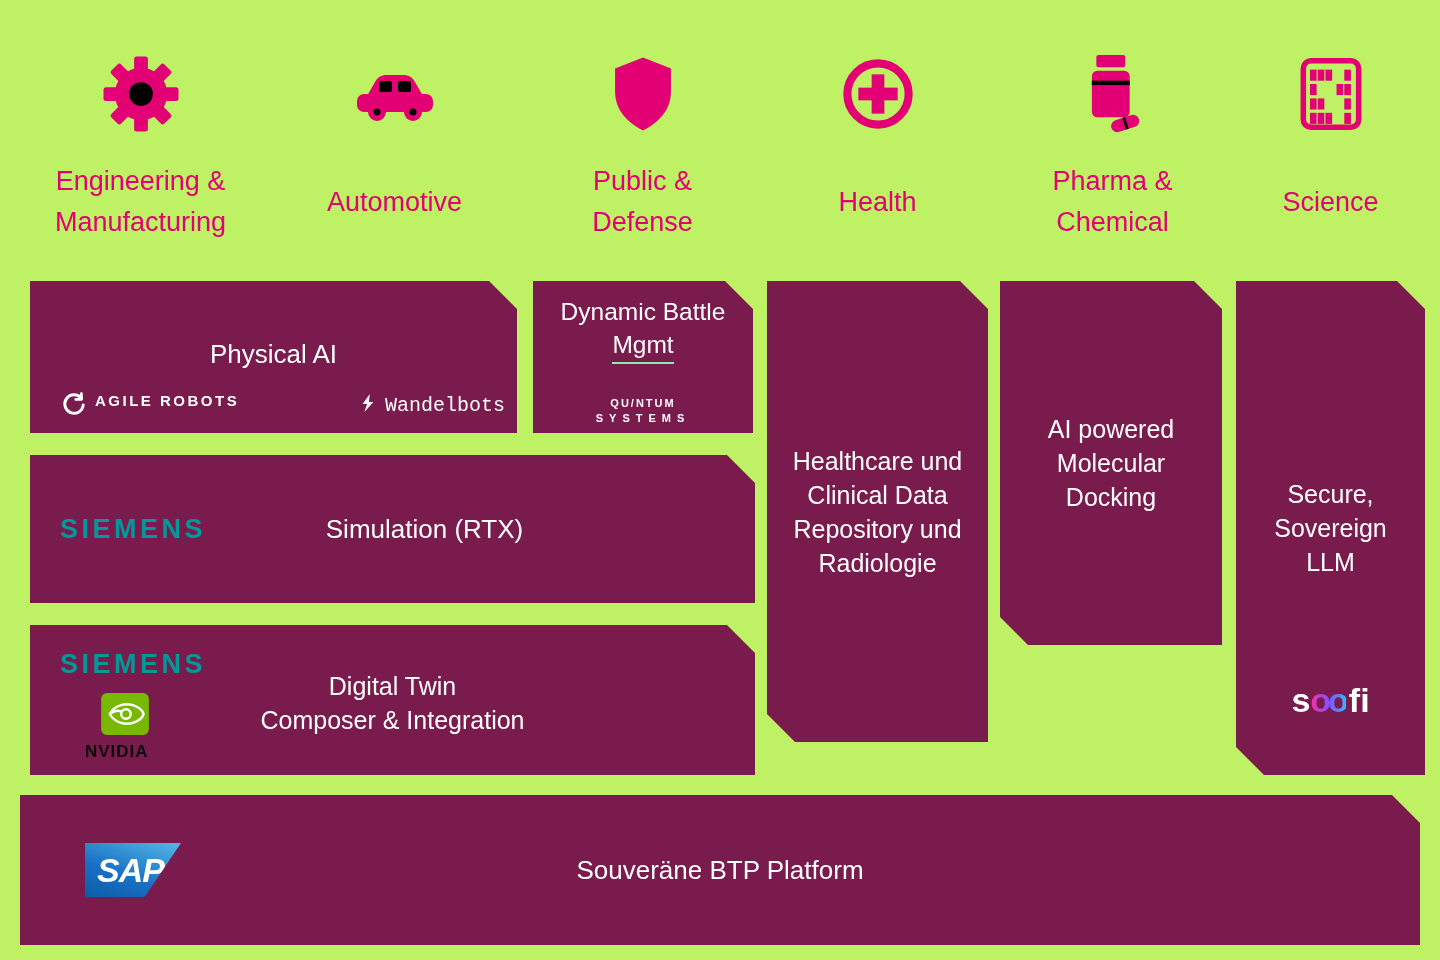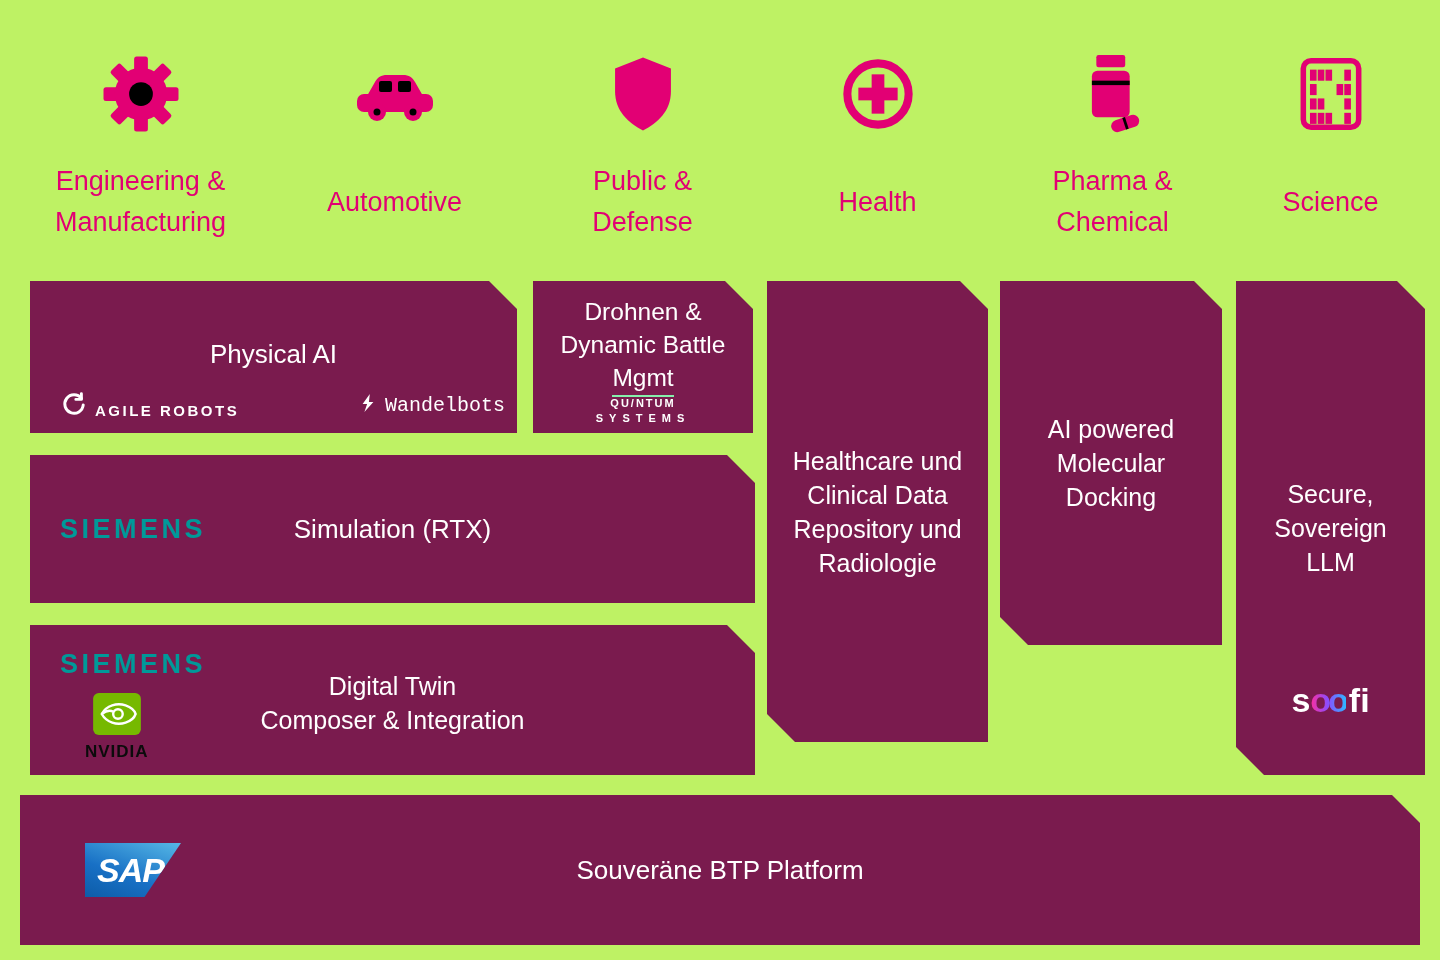--- a/index.html
+++ b/index.html
@@ -16,39 +16,39 @@
     color:#E20074; font-size:27px; font-weight:500; line-height:41px; text-align:center;
   }
 
   
   .block { position:absolute; background:#7A1B4E; color:#fff; }
   .cut-tr { clip-path: polygon(0 0, calc(100% - 28px) 0, 100% 28px, 100% 100%, 0 100%); }
   .cut-tr-bl { clip-path: polygon(0 0, calc(100% - 28px) 0, 100% 28px, 100% 100%, 28px 100%, 0 calc(100% - 28px)); }
 
   .pa-title { position:absolute; top:58px; left:0; width:100%; text-align:center; font-size:26px; }
   .pa-logos { position:absolute; left:32px; right:12px; bottom:14px; display:flex; justify-content:space-between; align-items:center; }
-  .agile { display:flex; align-items:flex-end; gap:9px; font-size:15px; font-weight:700; letter-spacing:2.5px; }
+  .agile { display:flex; align-items:flex-start; gap:9px; font-size:15px; font-weight:700; letter-spacing:2.5px; }
   .wandel { display:flex; align-items:center; gap:8px; font-size:20px; font-weight:500;font-family:Liberation Mono, monospace; }
 
   .drones-text { padding-top:14px; text-align:center; font-size:24.5px; line-height:33px; }
   .mgmt-underline { display:inline-block; border-bottom:2px solid #86efac; padding-bottom:1px; }
   .quantum { position:absolute; bottom:7px; left:0; width:100%; text-align:center; line-height:15px; }
   .quantum .q1 { font-size:11px; font-weight:700; letter-spacing:2px; }
   .quantum .q2 { font-size:11px; font-weight:700; letter-spacing:6px; }
 
   .center-lines { height:100%; display:flex; flex-direction:column; justify-content:center; align-items:center;
                   text-align:center; font-size:25px; line-height:34px; }
 
   .siemens { color:#009999; font-weight:700; font-size:27px; letter-spacing:3.5px; }
   .sim-brand { position:absolute; left:30px; top:50%; transform:translateY(-50%); }
-  .sim-title { position:absolute; left:0; top:50%; transform:translateY(-50%); width:100%; text-align:center; font-size:26px; }
+  .sim-title { position:absolute; left:0; top:50%; transform:translateY(-50%); width:100%; text-align:center; font-size:26px;padding-left:32px; }
 
   .dt-brand { position:absolute; left:30px; top:24px; }
   .dt-lines { position:absolute; left:0; top:44px; width:100%; text-align:center; font-size:25px; line-height:34px; }
-  .nvidia { position:absolute; left:55px; top:68px; display:flex; flex-direction:column; align-items:center; }
+  .nvidia { position:absolute; left:55px; top:68px; display:flex; flex-direction:column; align-items:flex-end; }
   .nvidia-word { color:#0b0b0b; font-weight:800; font-size:17px; letter-spacing:1px; margin-top:3px; }
 
   .scoofi { position:absolute; bottom:55px; left:0; width:100%; text-align:center;
             font-size:34px; font-weight:700; color:#fff; }
   .scoofi .oo {
     background:linear-gradient(90deg,#ff2d9c,#8a4dff,#2db8ff);
     -webkit-background-clip:text; background-clip:text; color:transparent;
     letter-spacing:-3px; margin-right:3px;
   }
 
@@ -198,21 +198,20 @@
             <path d="M12 1 L4 12 h5 l-3 9 L16 10 h-5 z" fill="#fff"></path>
           </svg>
         </span>
         <span>Wandelbots</span>
       </div>
     </div>
   </div>
 
   <div class="block cut-tr" style="left:533px;top:281px;width:220px;height:152px">
     <div class="drones-text">
-      <div>Drohnen &amp;</div>
       <div>Dynamic Battle</div>
       <div><span class="mgmt-underline">Mgmt</span></div>
     </div>
     <div class="quantum">
       <div class="q1">QU/NTUM</div>
       <div class="q2">SYSTEMS</div>
     </div>
   </div>
 
   <div class="block cut-tr-bl" style="left:767px;top:281px;width:221px;height:461px">

